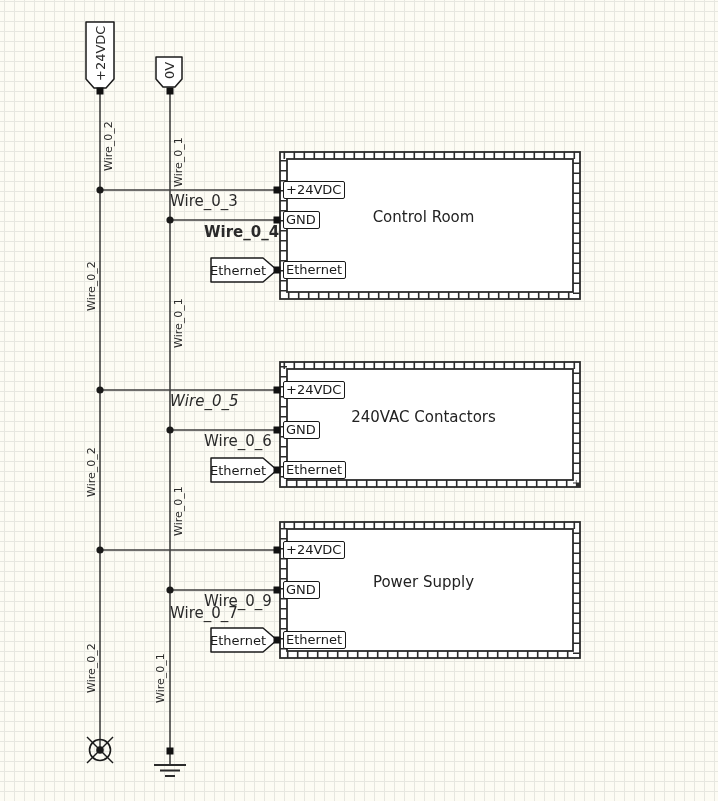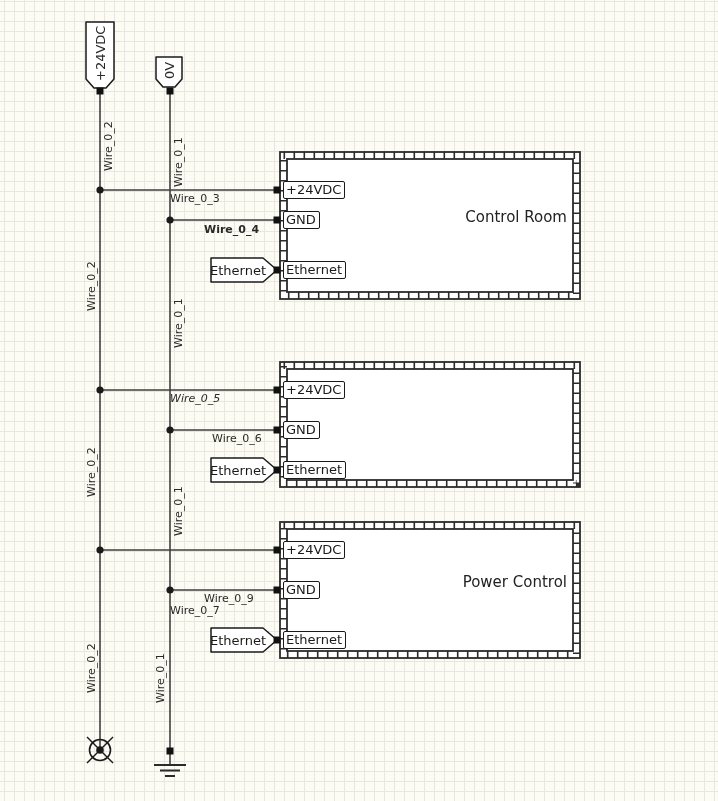--- a/index.html
+++ b/index.html
@@ -23,38 +23,38 @@
     transform:rotate(180deg);
     font-size:11px;
     letter-spacing:0px;
     color:#2a2a2a;
     text-align:center;
     white-space:nowrap;
     display:flex;align-items:center;justify-content:center;
   }
   .hlabel{
     position:absolute;
-    font-size:11px;
+    font-size:15px;
     color:#2a2a2a;
     white-space:nowrap;
   }
   .term-box{
     position:absolute;
     border:1.5px solid #1a1a1a;
     background:#ffffff;
     border-radius:2px;
     font-size:13px;
     line-height:15px;
     padding:0 3px 1px 2px;
     white-space:nowrap;
   }
   .block-title{
     position:absolute;
     width:287px;
-    text-align:right;
+    text-align:center;
     font-size:15px;
     color:#222222;
   }
   .tagtext{
     position:absolute;
     font-size:13px;
     display:flex;align-items:center;justify-content:center;
     white-space:nowrap;
   }
 </style>
@@ -144,26 +144,27 @@
   <div class="vtext" style="left:84px;top:252px;width:15px;height:68px;">Wire_0_2</div>
   <div class="vtext" style="left:171px;top:294px;width:15px;height:58px;">Wire_0_1</div>
   <div class="vtext" style="left:84px;top:438px;width:15px;height:68px;">Wire_0_2</div>
   <div class="vtext" style="left:171px;top:482px;width:15px;height:58px;">Wire_0_1</div>
   <div class="vtext" style="left:84px;top:634px;width:15px;height:68px;">Wire_0_2</div>
   <div class="vtext" style="left:153px;top:644px;width:15px;height:68px;">Wire_0_1</div>
 
   <div class="hlabel" style="left:170px;top:192px;">Wire_0_3</div>
   <div class="hlabel" style="left:204px;top:223px;font-weight:bold;">Wire_0_4</div>
   <div class="hlabel" style="left:170px;top:392px;font-style:italic;">Wire_0_5</div>
-  <div class="hlabel" style="left:204px;top:432px;padding-left:8px;">Wire_0_6</div>
+  <div class="hlabel" style="left:204px;top:432px;">Wire_0_6</div>
   <div class="hlabel" style="left:170px;top:576px;margin-top:28px;">Wire_0_7</div>
   <div class="hlabel" style="left:204px;top:592px;">Wire_0_9</div>
 
   <div class="block-title" style="left:280px;top:208px;">Control Room</div>
-  <div class="block-title" style="left:280px;top:573px;">Power Control</div>
+  <div class="block-title" style="left:280px;top:408px;">240VAC Contactors</div>
+  <div class="block-title" style="left:280px;top:573px;">Power Supply</div>
 
   <div class="term-box" style="left:283px;top:181px;">+24VDC</div>
   <div class="term-box" style="left:283px;top:211px;">GND</div>
   <div class="term-box" style="left:283px;top:261px;">Ethernet</div>
 
   <div class="term-box" style="left:283px;top:381px;">+24VDC</div>
   <div class="term-box" style="left:283px;top:421px;">GND</div>
   <div class="term-box" style="left:283px;top:461px;">Ethernet</div>
 
   <div class="term-box" style="left:283px;top:541px;">+24VDC</div>

